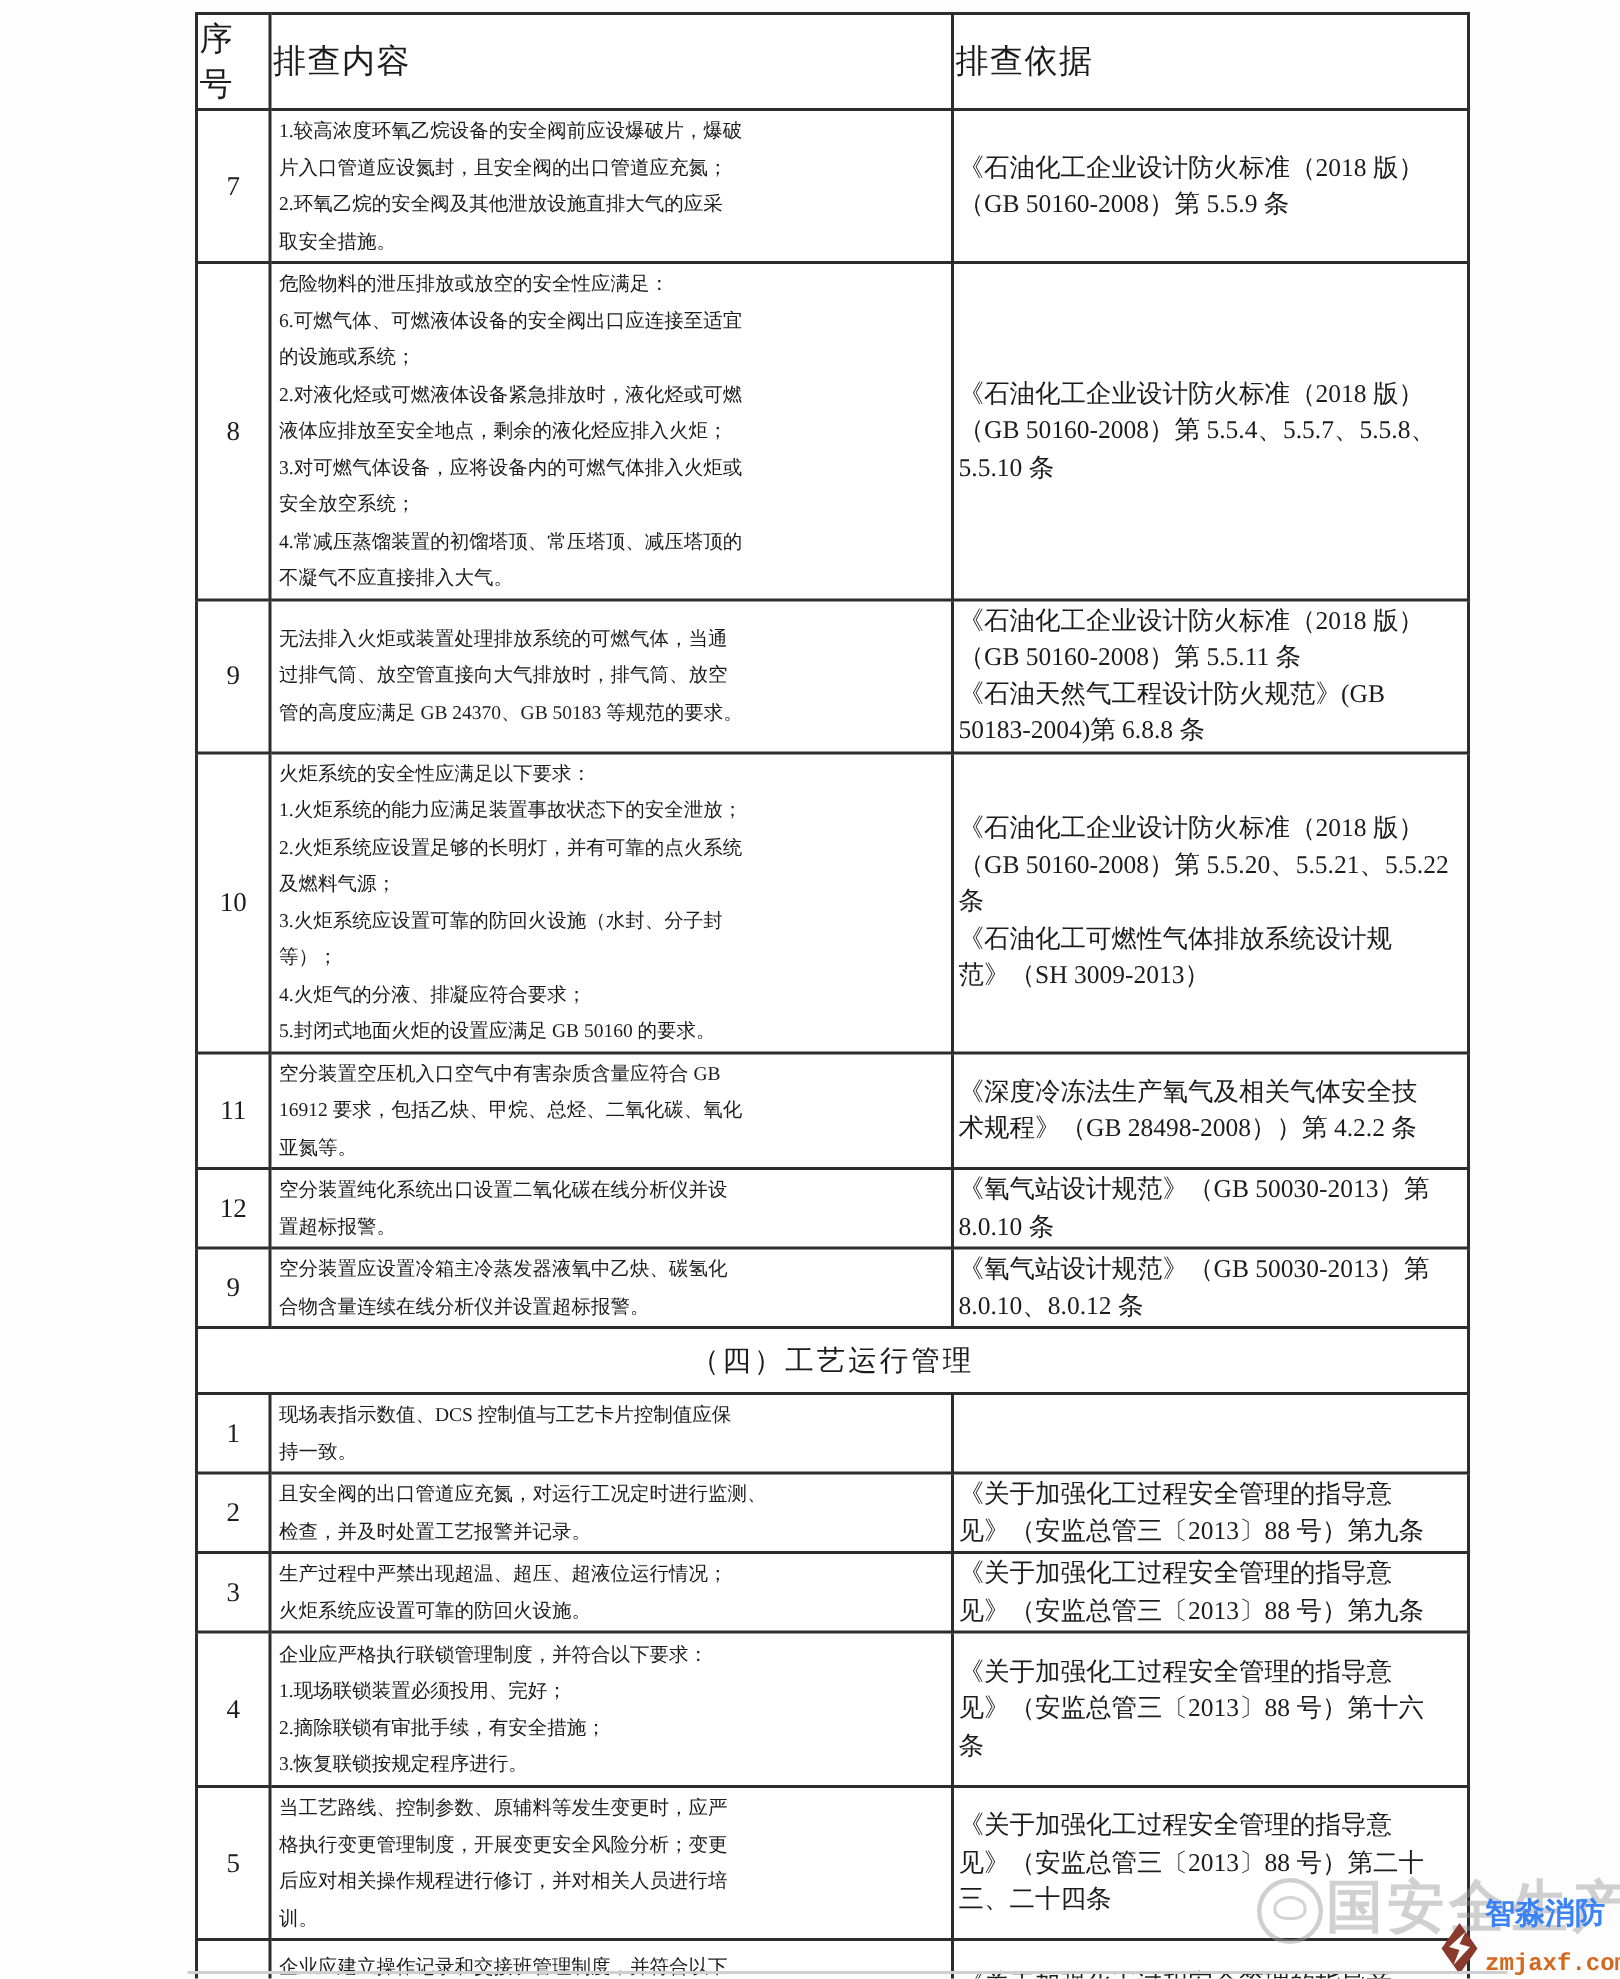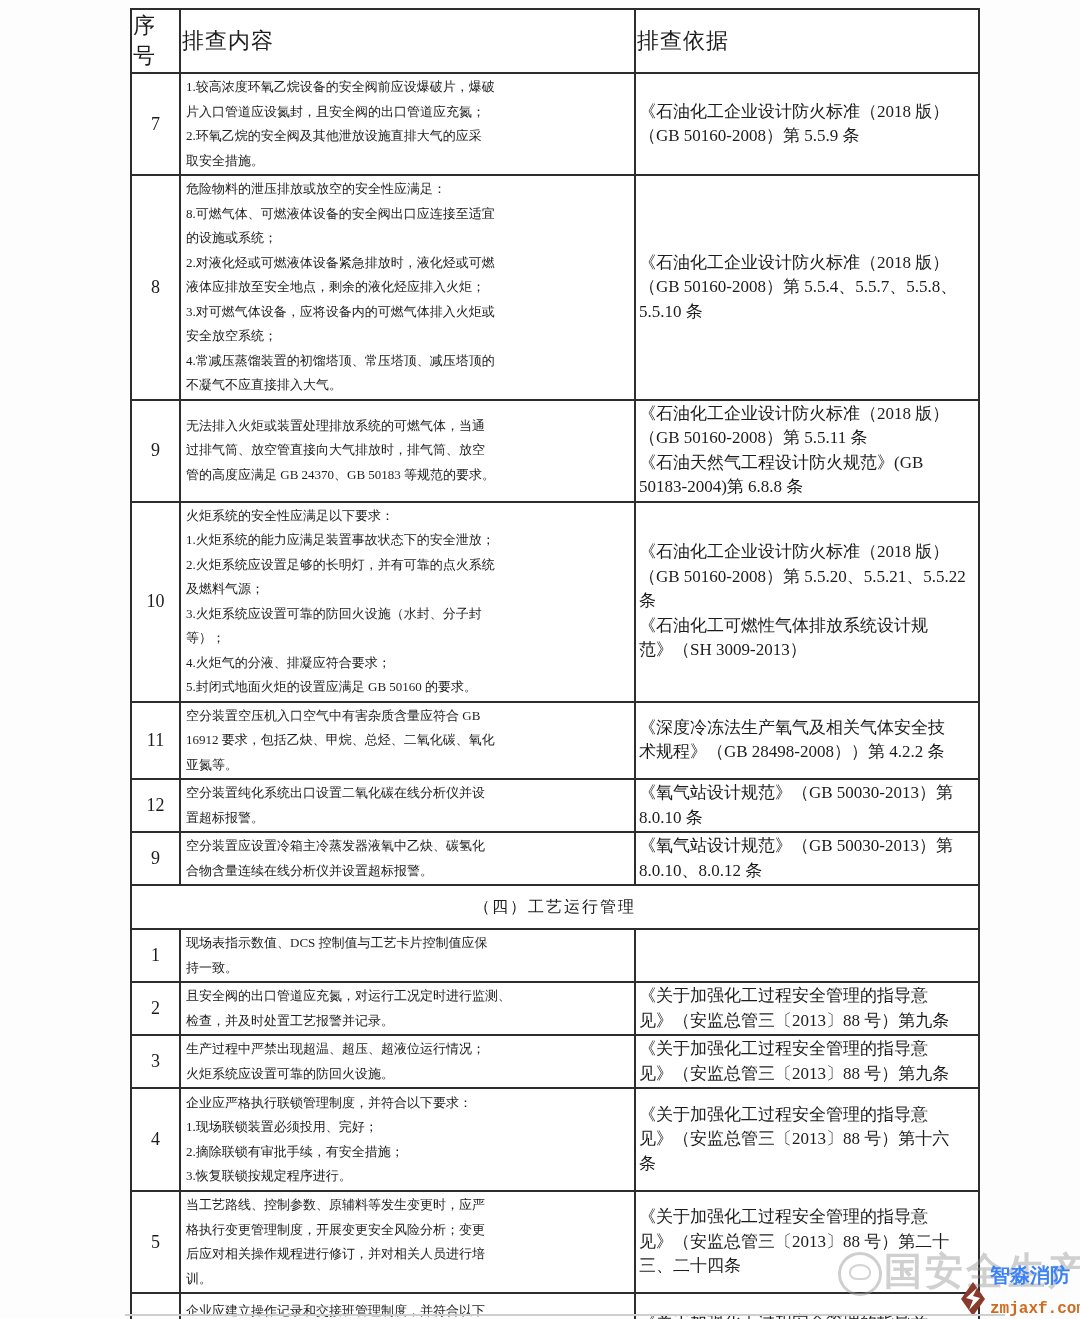--- a/index.html
+++ b/index.html
@@ -41,21 +41,21 @@
   }
   td.basis-cell {
     font-size: 17px;
     line-height: 24.5px;
     padding: 1px 2px 1px 3px;
     white-space: pre-wrap;
     margin-left: 12px;
   }
   td.section-cell {
     text-align: center;
-    font-size: 16px;
+    font-size: 19px;
     letter-spacing: 2px;
     height: 40px;
   }
   
   .wm-circle {
     position: absolute; left: 838px; top: 1252px;
     width: 38px; height: 38px;
     border: 3px solid rgba(160,160,160,0.5);
     border-radius: 50%;
   }
@@ -123,21 +123,21 @@
       <td class="content-cell">1.较高浓度环氧乙烷设备的安全阀前应设爆破片，爆破
 片入口管道应设氮封，且安全阀的出口管道应充氮；
 2.环氧乙烷的安全阀及其他泄放设施直排大气的应采
 取安全措施。</td>
       <td class="basis-cell">《石油化工企业设计防火标准（2018 版）
 （GB 50160-2008）第 5.5.9 条</td>
     </tr>
     <tr style="height:224px">
       <td class="no-cell">8</td>
       <td class="content-cell">危险物料的泄压排放或放空的安全性应满足：
-8.可燃气体、可燃液体设备的安全阀出口应连接至适宜
+6.可燃气体、可燃液体设备的安全阀出口应连接至适宜
 的设施或系统；
 2.对液化烃或可燃液体设备紧急排放时，液化烃或可燃
 液体应排放至安全地点，剩余的液化烃应排入火炬；
 3.对可燃气体设备，应将设备内的可燃气体排入火炬或
 安全放空系统；
 4.常减压蒸馏装置的初馏塔顶、常压塔顶、减压塔顶的
 不凝气不应直接排入大气。</td>
       <td class="basis-cell">《石油化工企业设计防火标准（2018 版）
 （GB 50160-2008）第 5.5.4、5.5.7、5.5.8、
 5.5.10 条</td>

